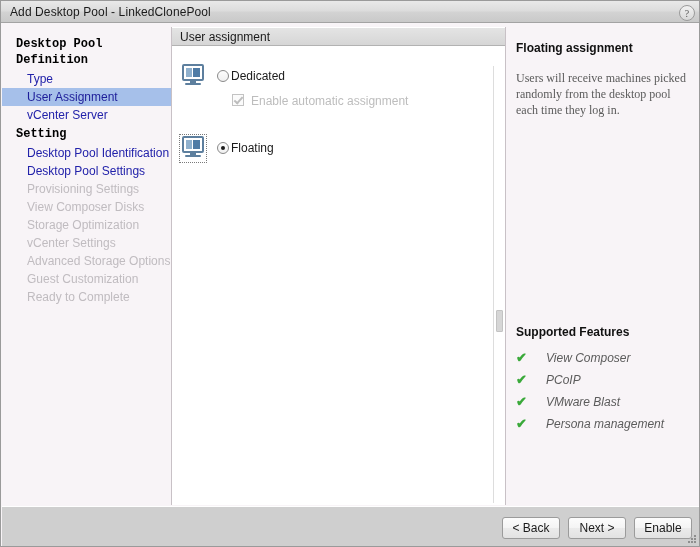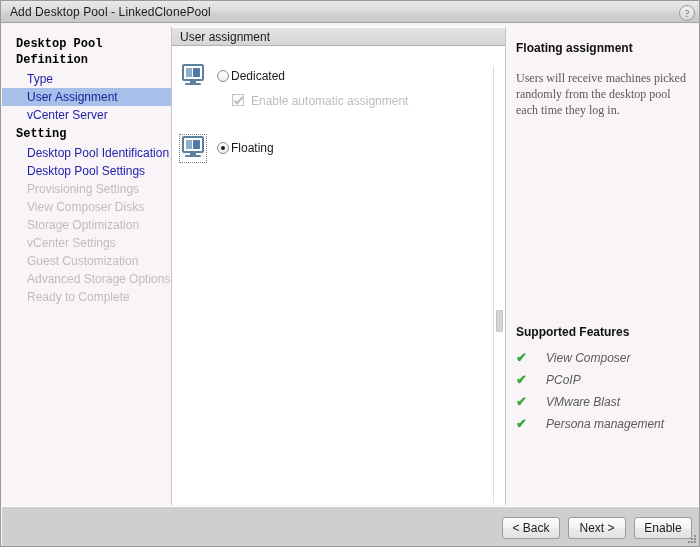--- a/index.html
+++ b/index.html
@@ -380,22 +380,22 @@
     <div class="nav-item selected">User Assignment</div>
     <div class="nav-item">vCenter Server</div>
 
     <div class="nav-group-title">Setting</div>
     <div class="nav-item">Desktop Pool Identification</div>
     <div class="nav-item">Desktop Pool Settings</div>
     <div class="nav-item disabled">Provisioning Settings</div>
     <div class="nav-item disabled">View Composer Disks</div>
     <div class="nav-item disabled">Storage Optimization</div>
     <div class="nav-item disabled">vCenter Settings</div>
+    <div class="nav-item disabled">Advanced Storage Options</div>
     <div class="nav-item disabled">Guest Customization</div>
-    <div class="nav-item disabled">Advanced Storage Options</div>
     <div class="nav-item disabled">Ready to Complete</div>
   </div>
 
   <div class="content">
     <div class="content-header">User assignment</div>
 
     <div class="content-body">
 
       <div class="option-row">
         <span class="icon-wrap">

